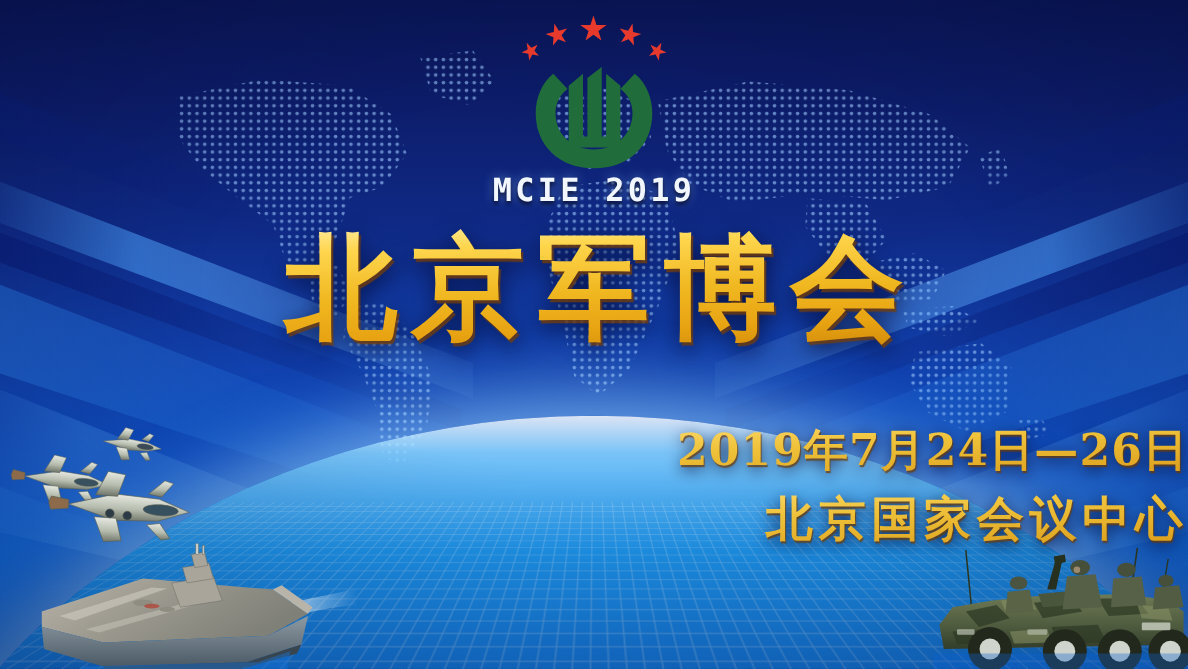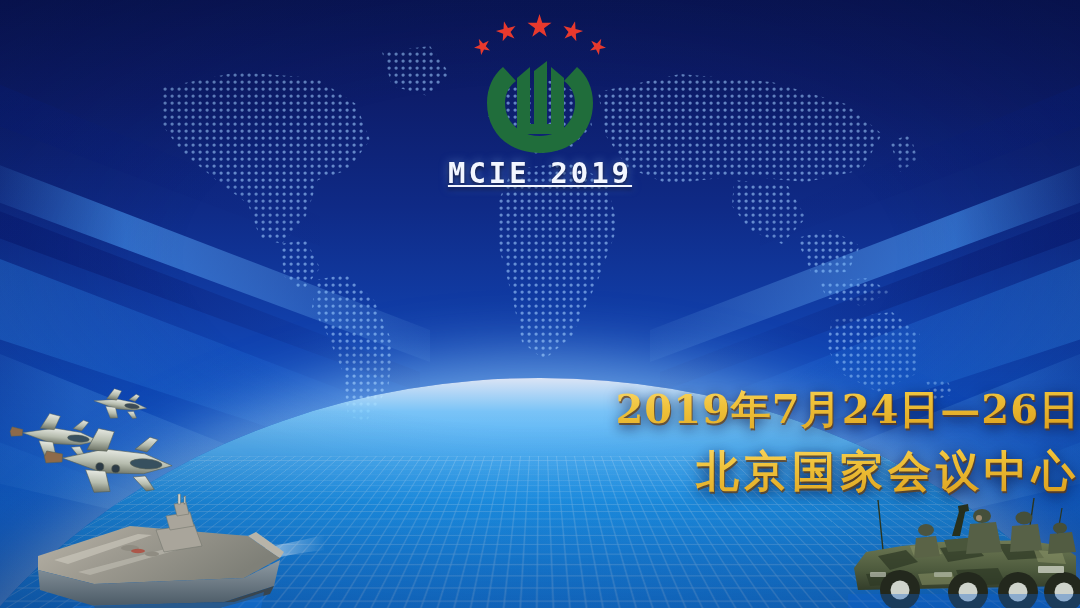--- a/index.html
+++ b/index.html
@@ -100,21 +100,20 @@
   .emblem { position: relative; width: 112px; height: 100px; margin-top: -6px; }
   .emblem svg { width: 100%; height: 100%; display: block; }
   .logo-text {
     margin-top: 2px;
     color: #f2f6ff;
     font-family: "DejaVu Sans Mono", monospace;
     font-weight: 700;
     font-size: 29px;
     letter-spacing: 3px;
     text-shadow: 0 2px 4px rgba(0,0,20,.75), 0 0 10px rgba(150,200,255,.5);
-    text-decoration: underline;
   }
 
   
   .main-title {
     position: absolute;
     left: 0; right: 0;
     top: 206px;
     text-align: center;
     font-family: "DejaVu Serif", "Liberation Serif", serif;
     font-weight: 700;
@@ -266,20 +265,21 @@
           <path d="M67,13 L80,24 L80,78 L67,78 Z"></path>
 
           <path d="M33,70 L80,70 L80,80 L33,80 Z"></path>
         </g>
       </svg>
     </div>
 
     <div class="logo-text">MCIE 2019</div>
   </div>
 
+  <div class="main-title">北京军博会</div>
 
   <div class="subtitle">
     <div class="sub-line sub-date">2019年7月24日—26日</div>
     <div class="sub-line sub-venue">北京国家会议中心</div>
   </div>
 
   <div class="jets">
     <svg viewBox="0 0 210 120">
       <defs>
         <linearGradient id="jetg" x1="0" y1="0" x2="0" y2="1">

